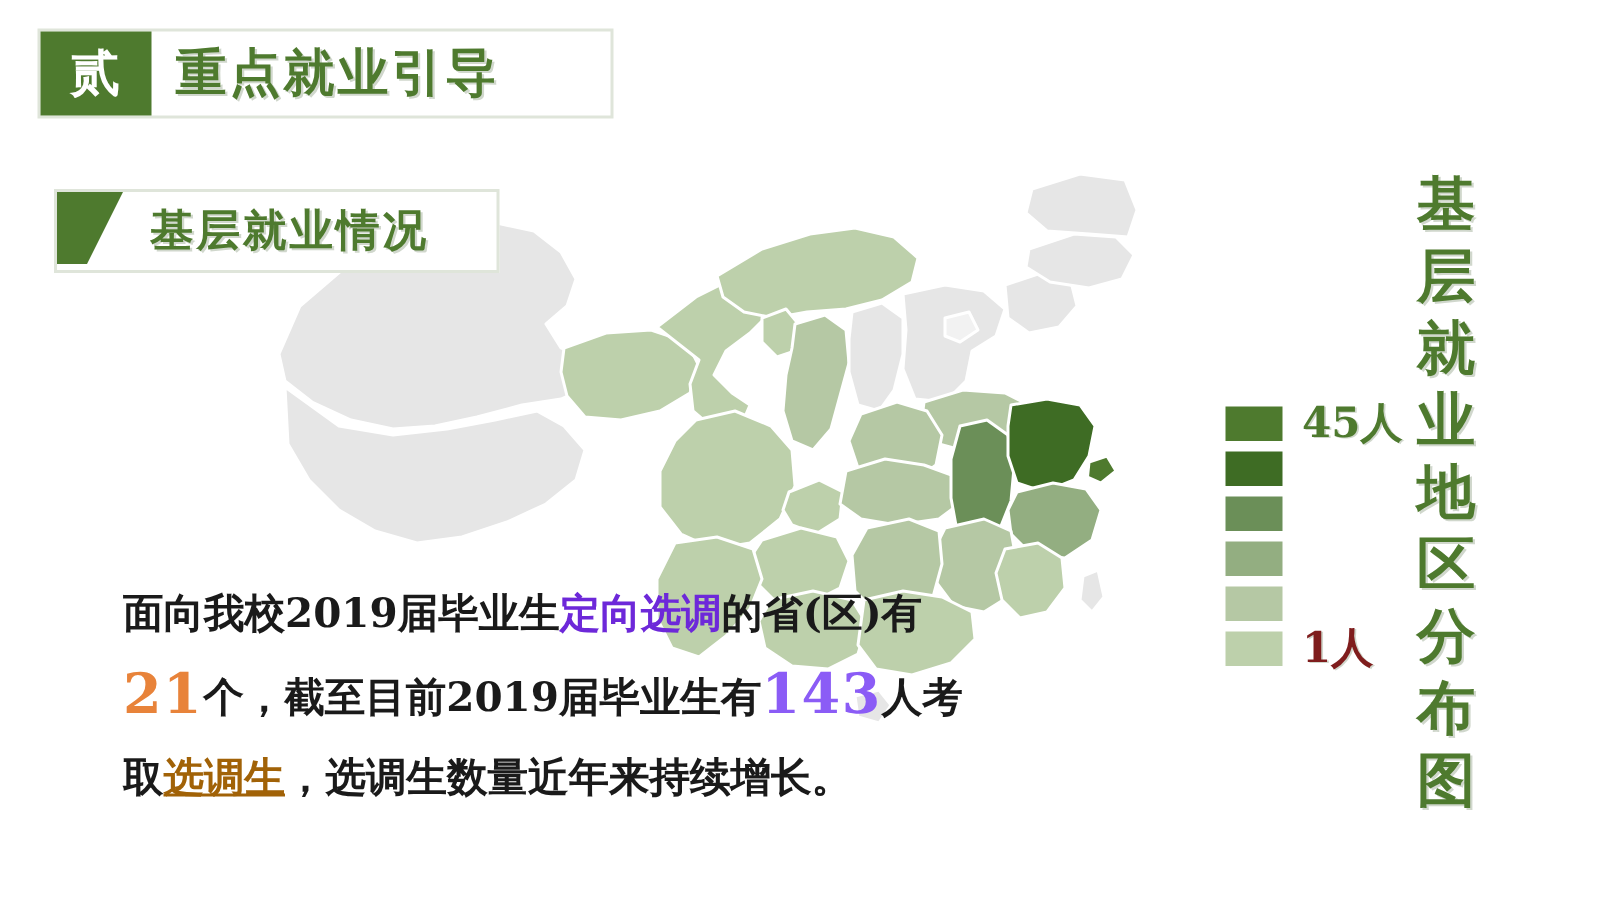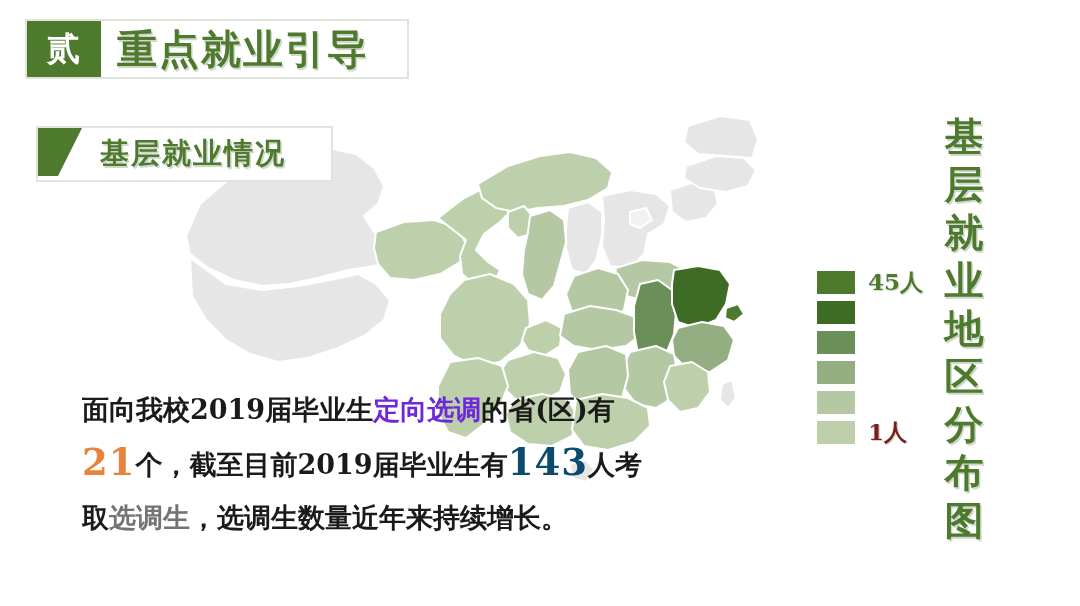--- a/index.html
+++ b/index.html
@@ -60,21 +60,21 @@
     font-weight: bold;
     letter-spacing: 1px;
     flex: 0 0 74px;
     font-family: "DejaVu Serif", "Liberation Serif", serif;
   }
   .section-title {
     flex: 1;
     display: flex;
     align-items: center;
     padding-left: 16px;
-    font-size: 40px;
+    font-size: 34px;
     font-weight: bold;
     color: #4e7a2e;
     letter-spacing: 2px;
     text-shadow: 1.5px 1.5px 0 rgba(120,140,110,0.35);
     font-family: "DejaVu Serif", "Liberation Serif", serif;
   }
 
   
   .sub-header {
     position: absolute;
@@ -143,21 +143,21 @@
     height: 24px;
     margin-bottom: 6px;
   }
   .legend-swatch {
     width: 38px;
     height: 23px;
     flex: 0 0 38px;
   }
   .legend-label {
     margin-left: 13px;
-    font-size: 23px;
+    font-size: 28px;
     font-weight: bold;
     color: #4e7a2e;
     text-shadow: 1.2px 1.2px 0 rgba(120,140,110,0.35);
     font-family: "DejaVu Serif", "Liberation Serif", serif;
     white-space: nowrap;
   }
   .legend-label.empty { visibility: hidden; }
 
   
   .vcaption {
@@ -286,24 +286,24 @@
       </svg>
     </span>
     <span class="sub-title" style="color: rgb(78, 122, 46);">基层就业情况</span>
   </div>
 
   <div class="body-text" style="color: rgb(26, 26, 26);">
     <span class="line">
       <span>面向我校2019届毕业生</span><span class="hl" style="color: #6d28d9;">定向选调</span><span>的省(区)有</span>
     </span>
     <span class="line">
-      <span class="big-num" style="color: rgb(232, 131, 58);">21</span><span>个，截至目前2019届毕业生有</span><span class="big-num" style="color: #0c4a6e;">143</span><span>人考</span>
+      <span class="big-num" style="color: rgb(232, 131, 58);">21</span><span>个，截至目前2019届毕业生有</span><span class="big-num" style="color: #8b5cf6;">143</span><span>人考</span>
     </span>
     <span class="line">
-      <span>取</span><span class="hl" style="color: #737373;">选调生</span><span>，选调生数量近年来持续增长。</span>
+      <span>取</span><span class="hl" style="color: #a16207; text-decoration: underline;">选调生</span><span>，选调生数量近年来持续增长。</span>
     </span>
   </div>
 
   <div class="legend">
     <div class="legend-row">
       <span class="legend-swatch" style="background: rgb(78, 122, 46);"></span>
       <span class="legend-label" style="color: rgb(78, 122, 46);">45人</span>
     </div>
     <div class="legend-row">
       <span class="legend-swatch" style="background: rgb(62, 108, 36);"></span>

